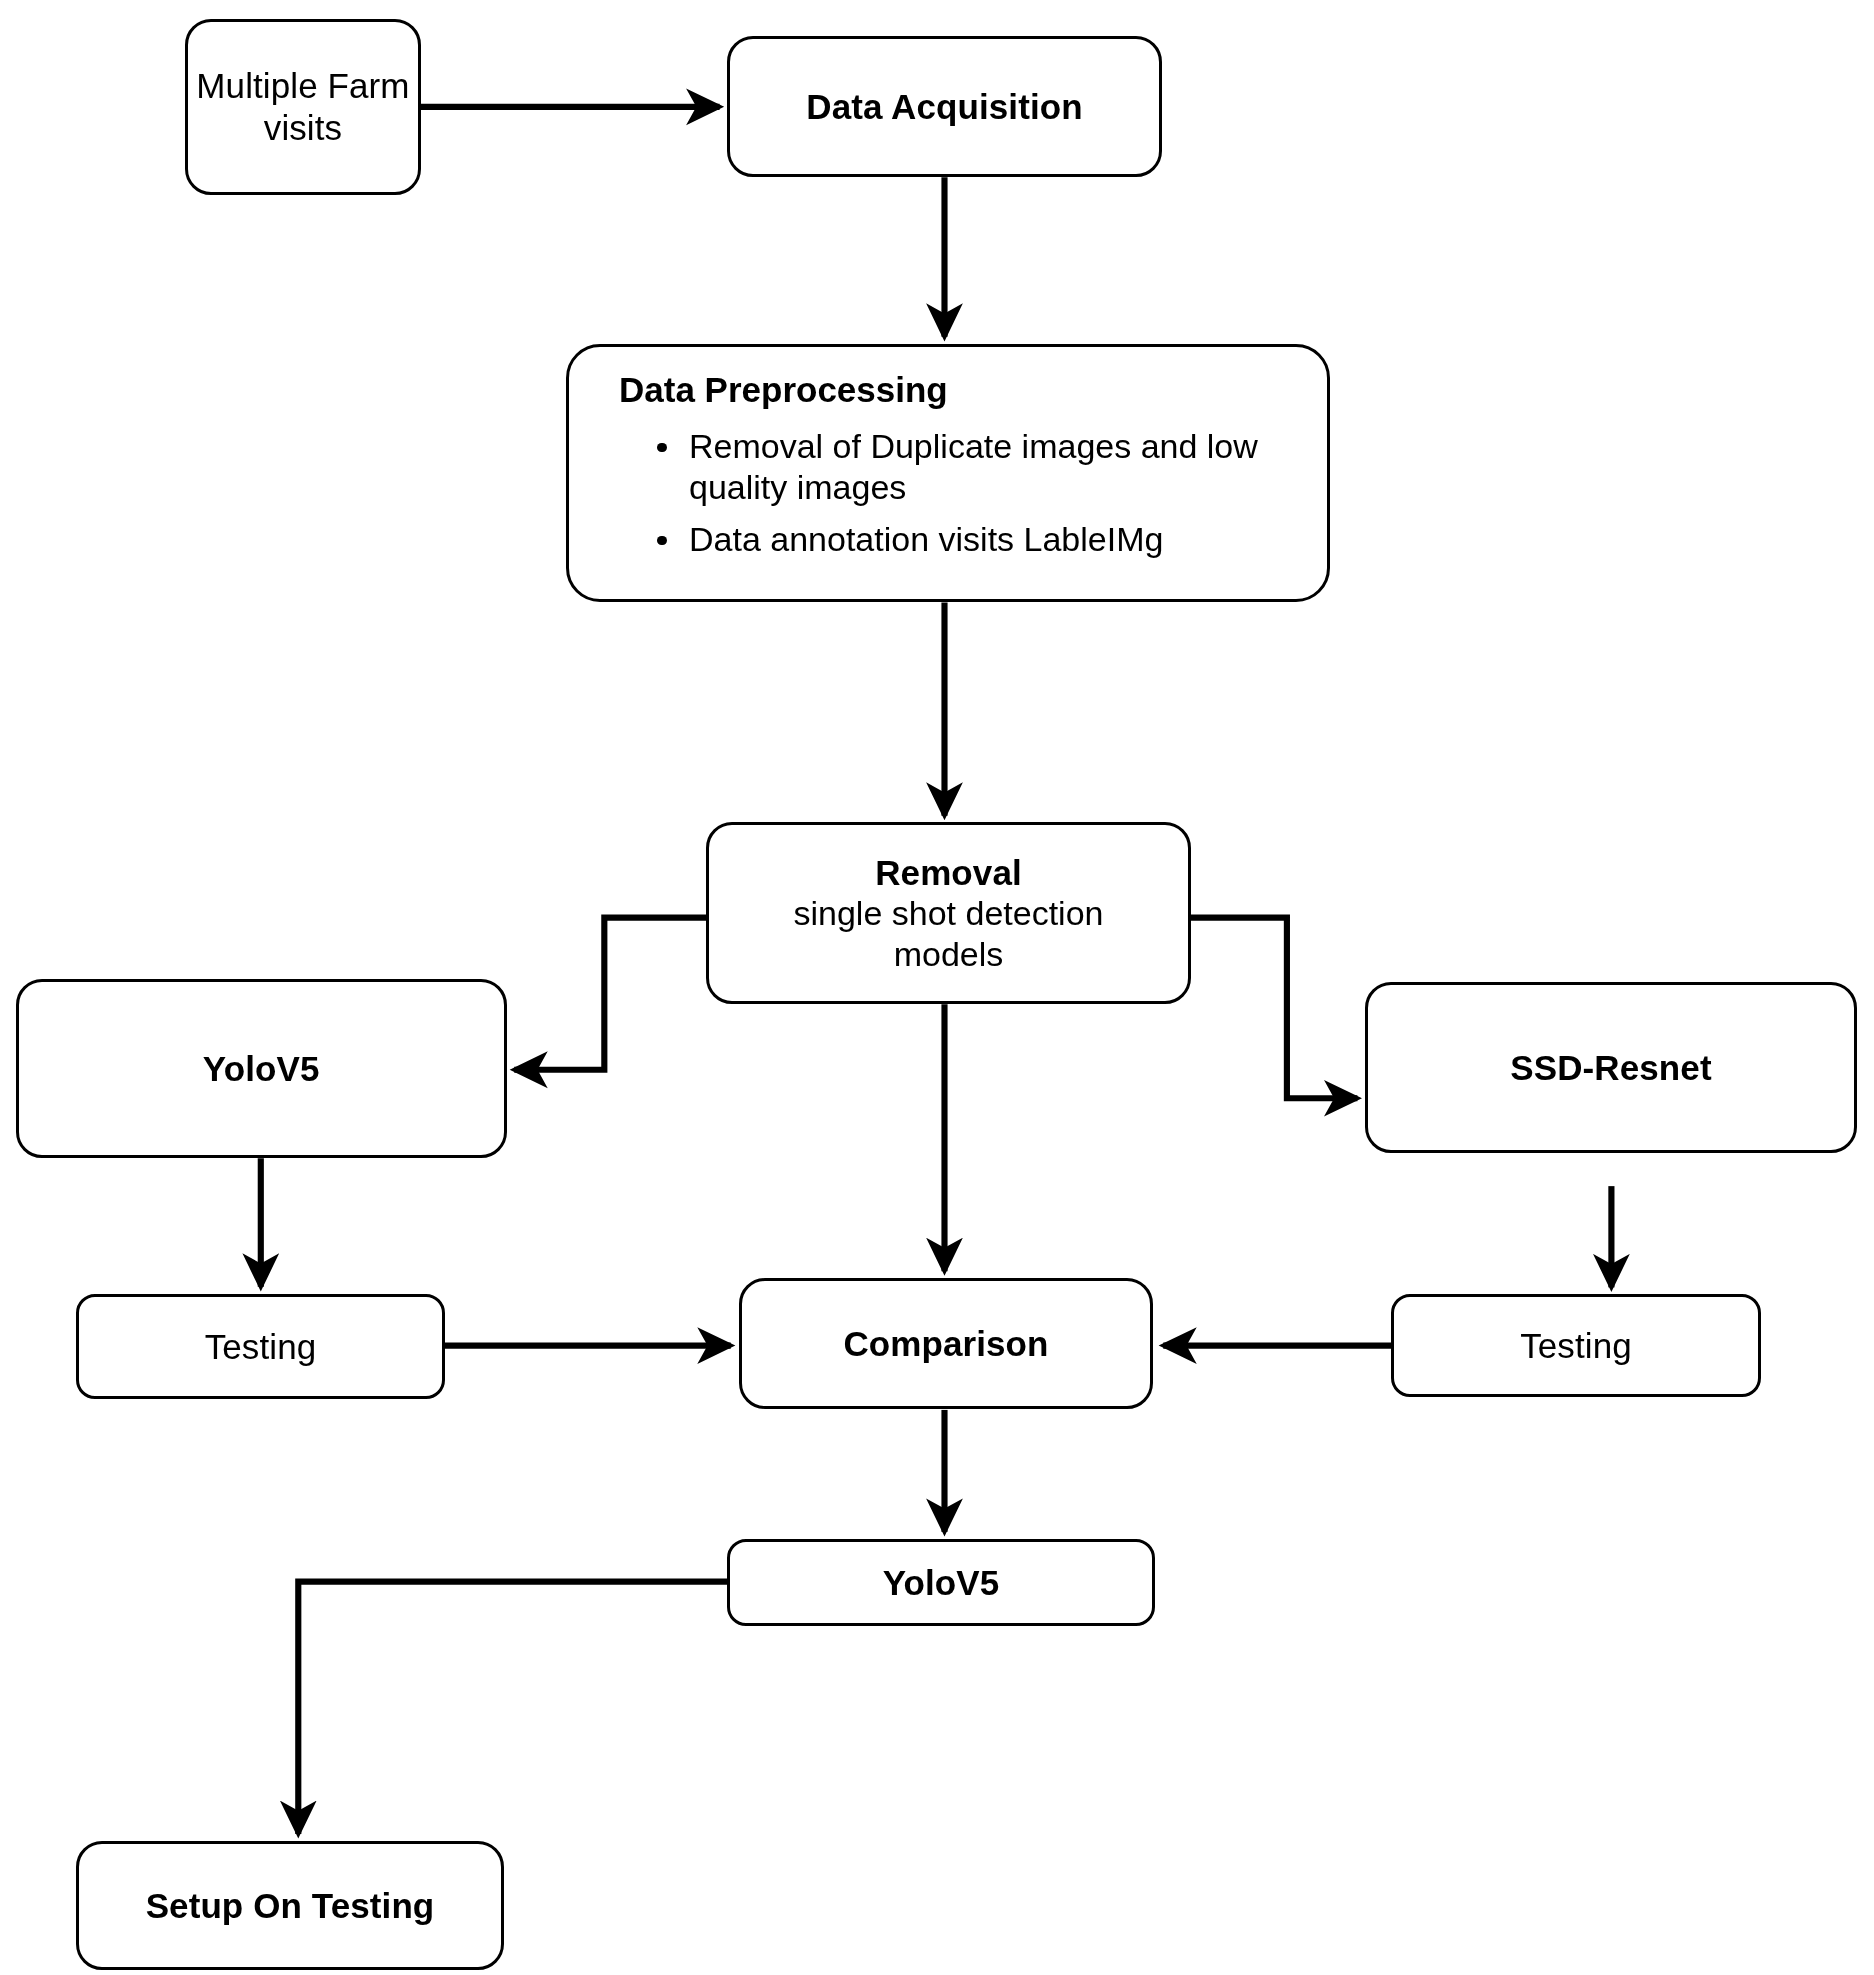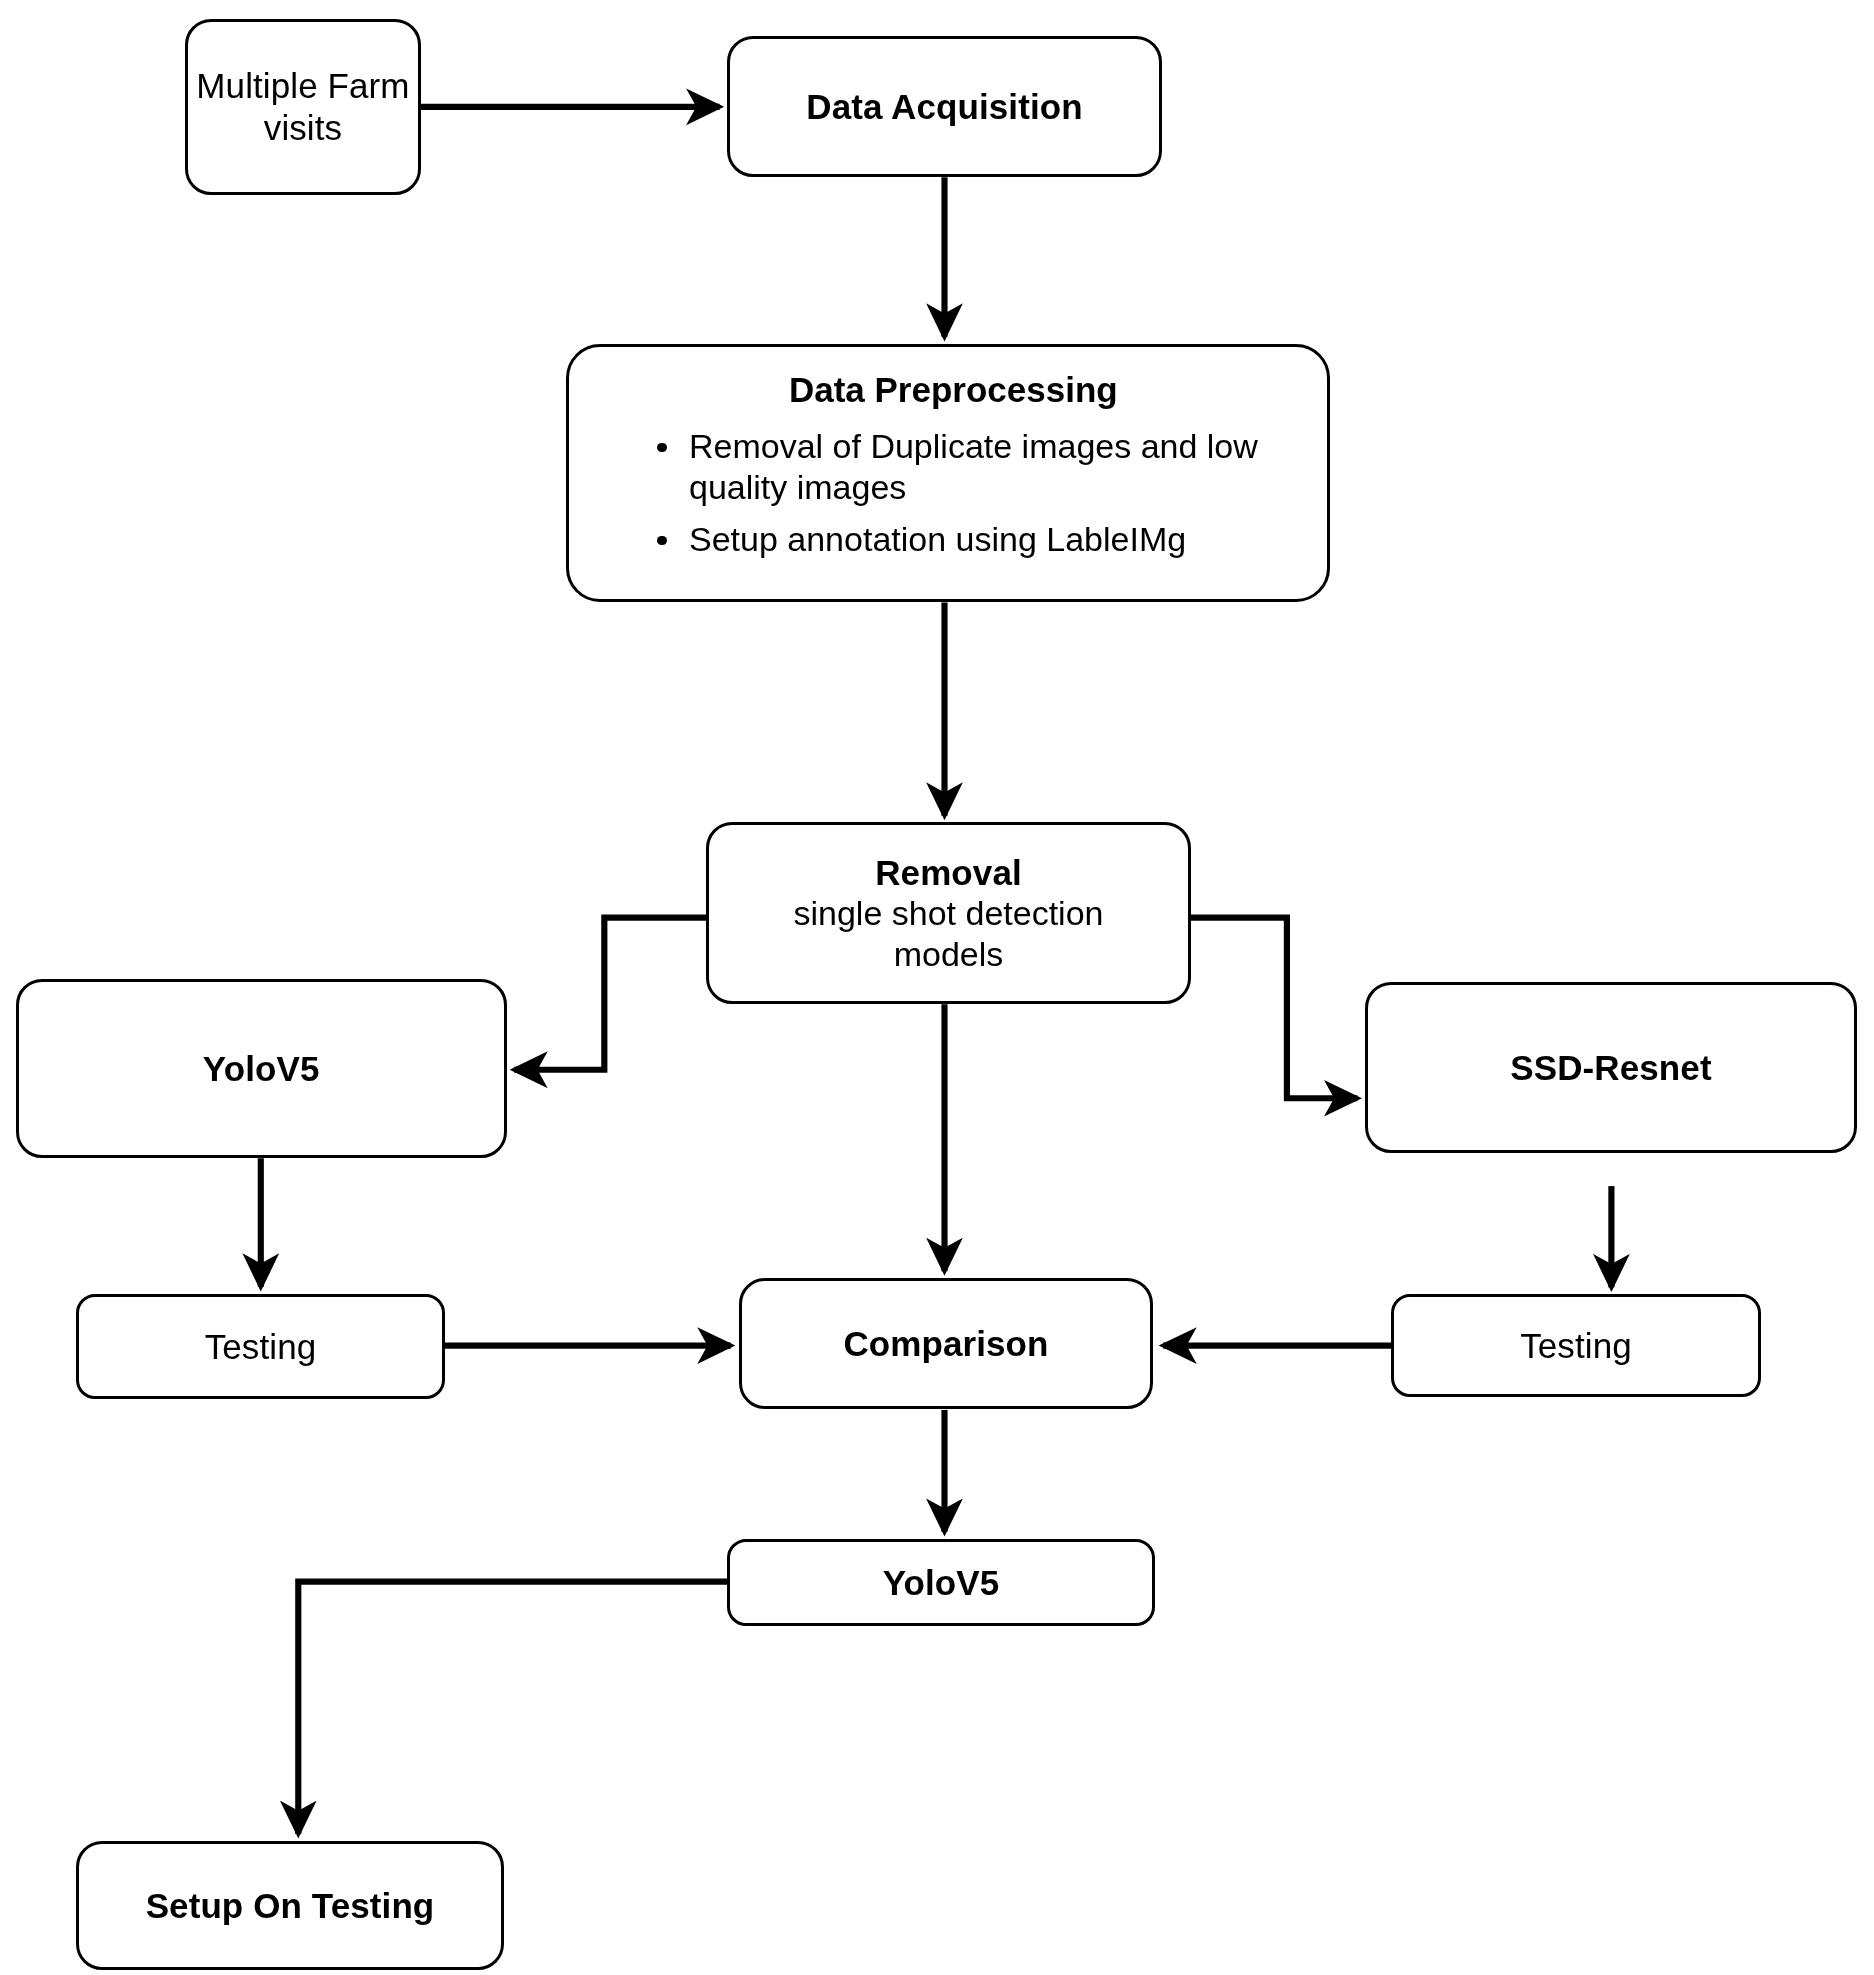--- a/index.html
+++ b/index.html
@@ -44,21 +44,20 @@
   
   .prep-inner {
     width: 100%;
     padding: 0 22.4px 0 50px;
     box-sizing: border-box;
     text-align: left;
   }
   .prep-heading {
     font-size: 35px;
     font-weight: bold;
-    text-align: center;
     margin-bottom: 1px;
     padding-right: 17px;
   }
   .prep-list {
     margin: 16px;
     padding: 0 0 0 54px;
     list-style: none;
     font-size: 34px;
     line-height: 1.22;
   }
@@ -130,21 +129,21 @@
 
   <div class="node" style="left:727px; top:36px; width:435px; height:141px;">
     <div class="title bold">Data Acquisition</div>
   </div>
 
   <div class="node" style="left:566px; top:344px; width:764px; height:258px; border-radius:34px;">
     <div class="prep-inner">
       <div class="prep-heading">Data Preprocessing</div>
       <ul class="prep-list">
         <li>Removal of Duplicate images and low quality images</li>
-        <li>Setup annotation using LableIMg</li>
+        <li>Data annotation visits LableIMg</li>
       </ul>
     </div>
   </div>
 
   <div class="node" style="left:706px; top:822px; width:485px; height:182px;">
     <div class="title bold">Removal</div>
     <div class="sub" style="max-width:403px;">single shot detection models</div>
   </div>
 
   <div class="node" style="left:15.7px; top:979px; width:491px; height:179px;">

